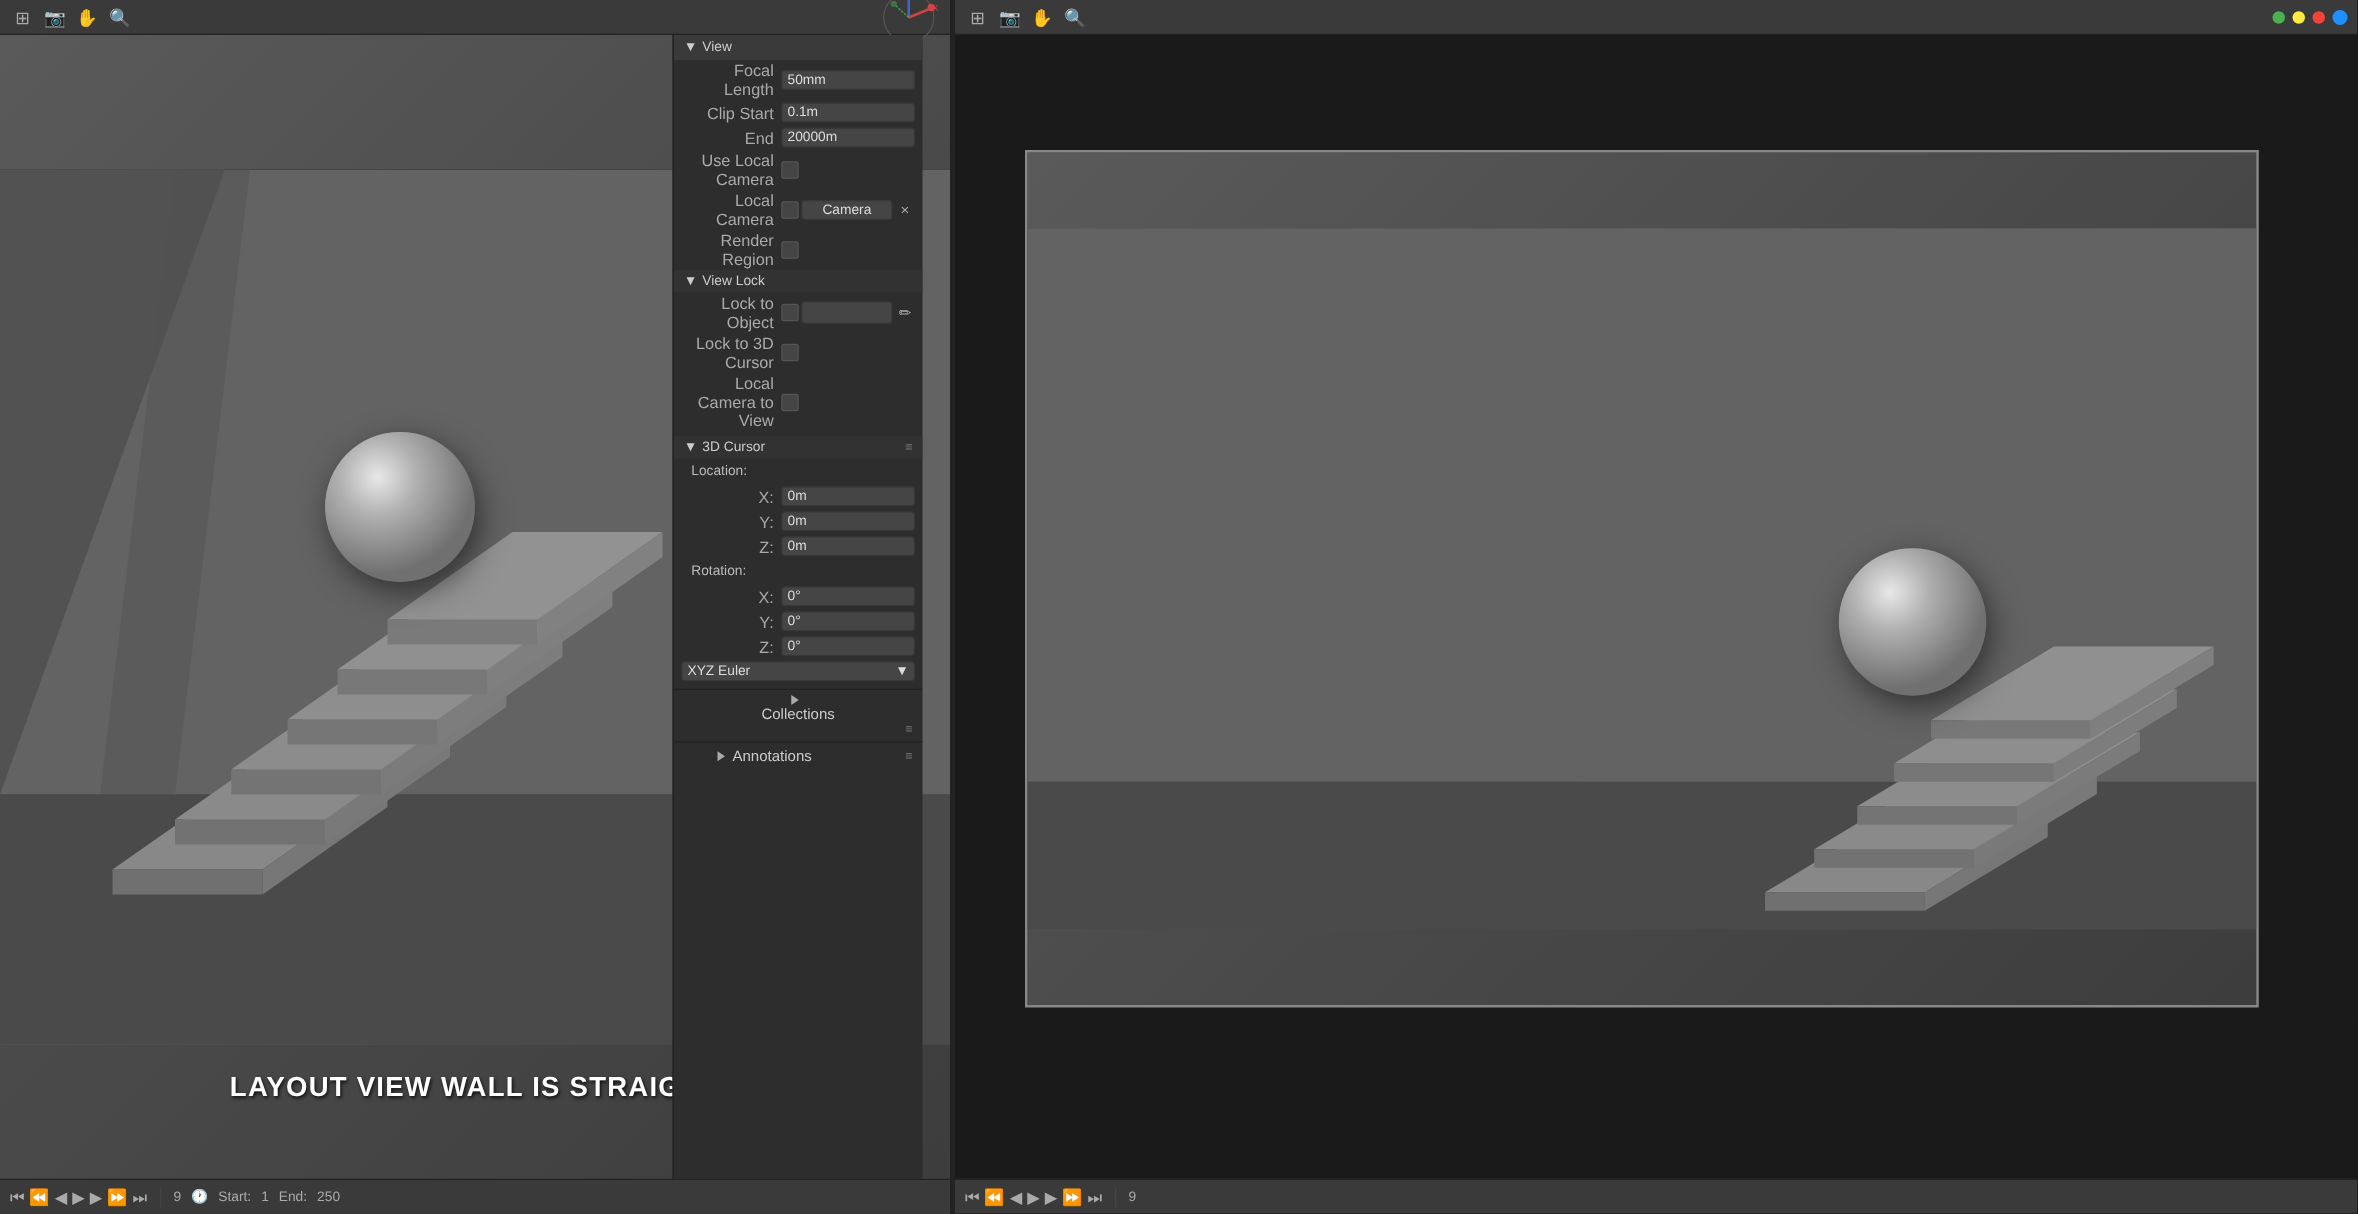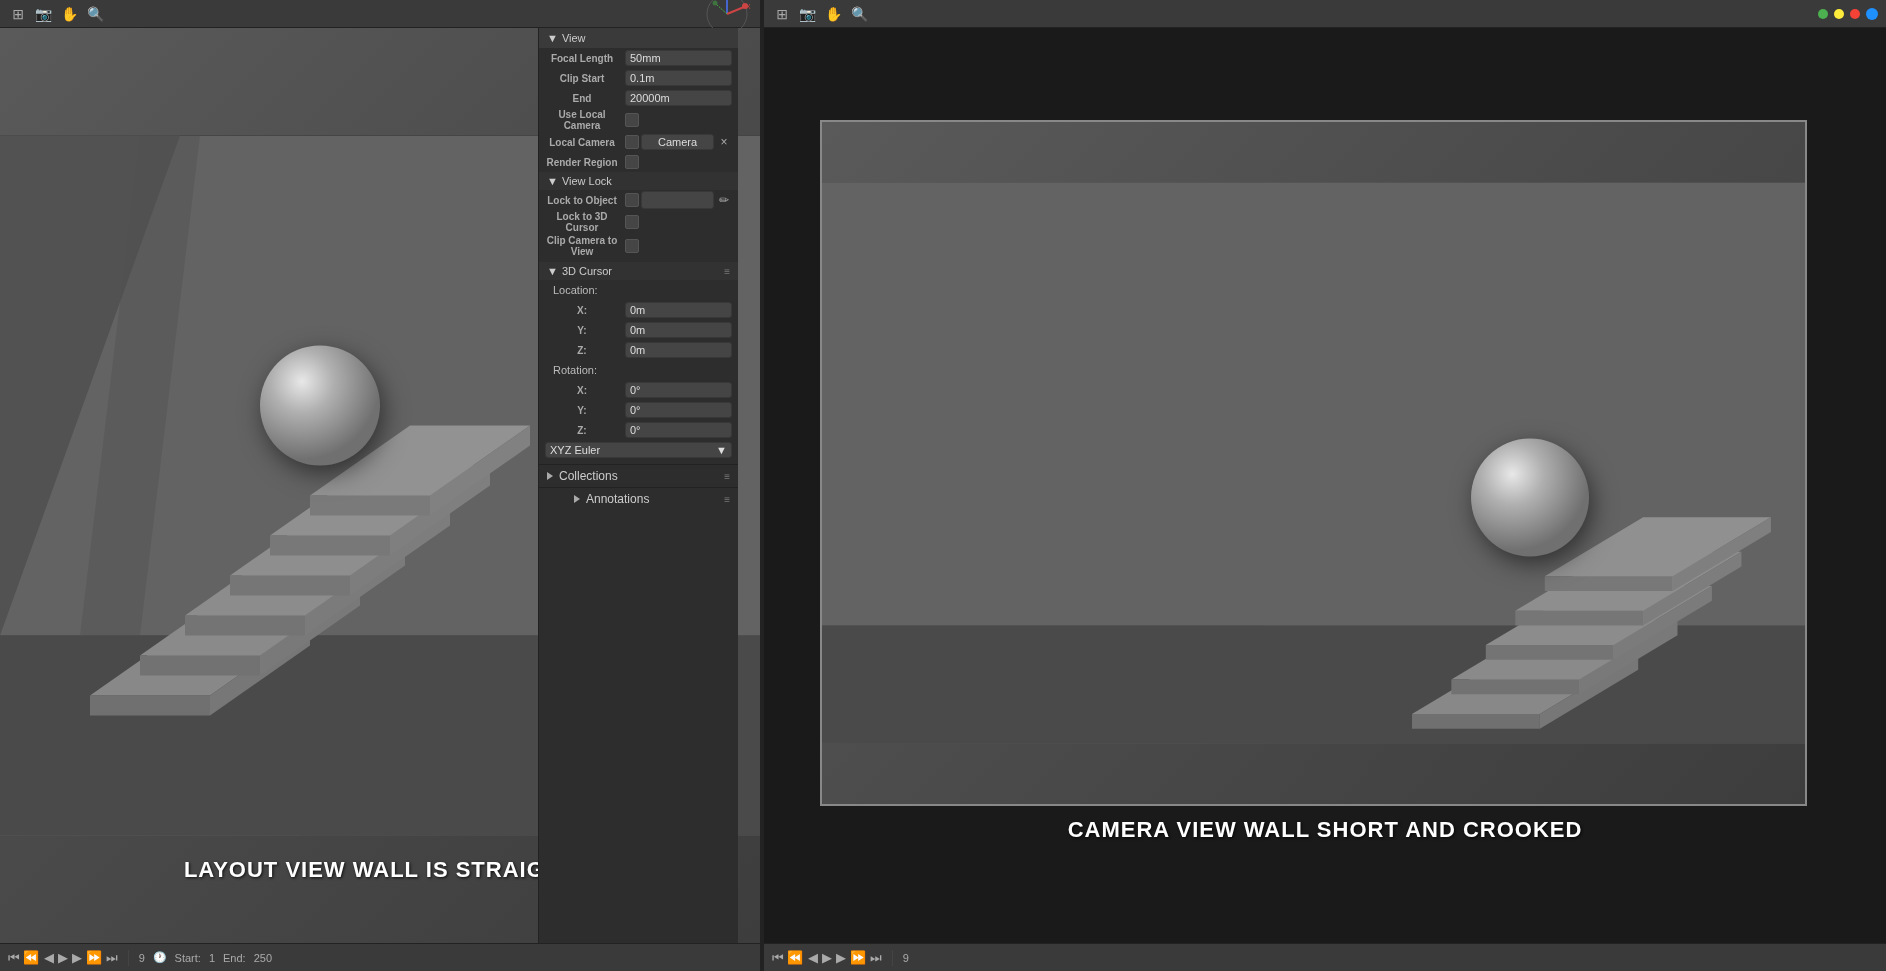--- a/index.html
+++ b/index.html
@@ -147,25 +147,24 @@
 
     .field-row {
       display: flex;
       align-items: center;
       padding: 1px 6px;
       min-height: 20px;
     }
 
     .field-label {
       width: 80px;
-      font-size: 10px;
+      font-size: 13px;
       color: #aaa;
-      text-align: center;
+      text-align: right;
       padding-right: 6px;
-      font-weight: bold;
     }
 
     .field-input {
       flex: 1;
       background: #454545;
       border: 1px solid #383838;
       border-radius: 3px;
       padding: 1px 4px;
       font-size: 11px;
       color: #ddd;
@@ -466,21 +465,21 @@
           <div style="width:16px; text-align:center; color:#aaa; cursor:pointer;">✏</div>
         </div>
       </div>
 
       <div class="field-row">
         <div class="field-label">Lock to 3D Cursor</div>
         <div class="panel-checkbox"></div>
       </div>
 
       <div class="field-row">
-        <div class="field-label">Clip Camera to View</div>
+        <div class="field-label">Local Camera to View</div>
         <div class="panel-checkbox"></div>
       </div>
 
       <div class="sub-section-header" style="margin-top:4px;">
         <span>▼</span>
         <span>3D Cursor</span>
         <span style="margin-left:auto; color:#777; font-size:10px;">≡</span>
       </div>
 
       <div class="field-row">
@@ -521,21 +520,21 @@
         <div class="field-input-wide">0°</div>
       </div>
 
       <div class="field-row">
         <div class="xyz-dropdown">
           <span>XYZ Euler</span>
           <span>▼</span>
         </div>
       </div>
 
-      <div class="collections-row" style="border-top:1px solid #222; margin-top:4px;">
+      <div class="collections-row" style="border-top:1px solid #222; margin-top:4px;flex-direction:column;">
         <div class="triangle-right"></div>
         <span>Collections</span>
         <span style="margin-left:auto; color:#777; font-size:10px;">≡</span>
       </div>
 
       <div class="collections-row" style="border-top:1px solid #222;padding-left:35px;">
         <div class="triangle-right"></div>
         <span>Annotations</span>
         <span style="margin-left:auto; color:#777; font-size:10px;">≡</span>
       </div>
@@ -597,23 +596,20 @@
           <polygon points="935,375 935,390 835,450 835,435" fill="#7d7d7d"></polygon>
 
           <polygon points="735,400 835,340 965,340 865,400" fill="#909090"></polygon>
           <polygon points="735,400 865,400 865,415 735,415" fill="#787878"></polygon>
           <polygon points="965,340 965,355 865,415 865,400" fill="#7f7f7f"></polygon>
 
           <circle cx="720" cy="320" r="60" fill="url(#sphereGrad2)" filter="drop-shadow(4px 8px 12px rgba(0,0,0,0.5))"></circle>
         </svg>
       </div>
 
-      <div class="label-overlay" style="bottom:100px;">
-        <span>CAMERA VIEW WALL SHORT AND CROOKED</span>
-      </div>
 
     </div>
 
     <div class="bottom-bar">
       <div class="playback-controls">
         <span>⏮</span>
         <span>⏪</span>
         <span>◀</span>
         <span>▶</span>
         <span>▶</span>

